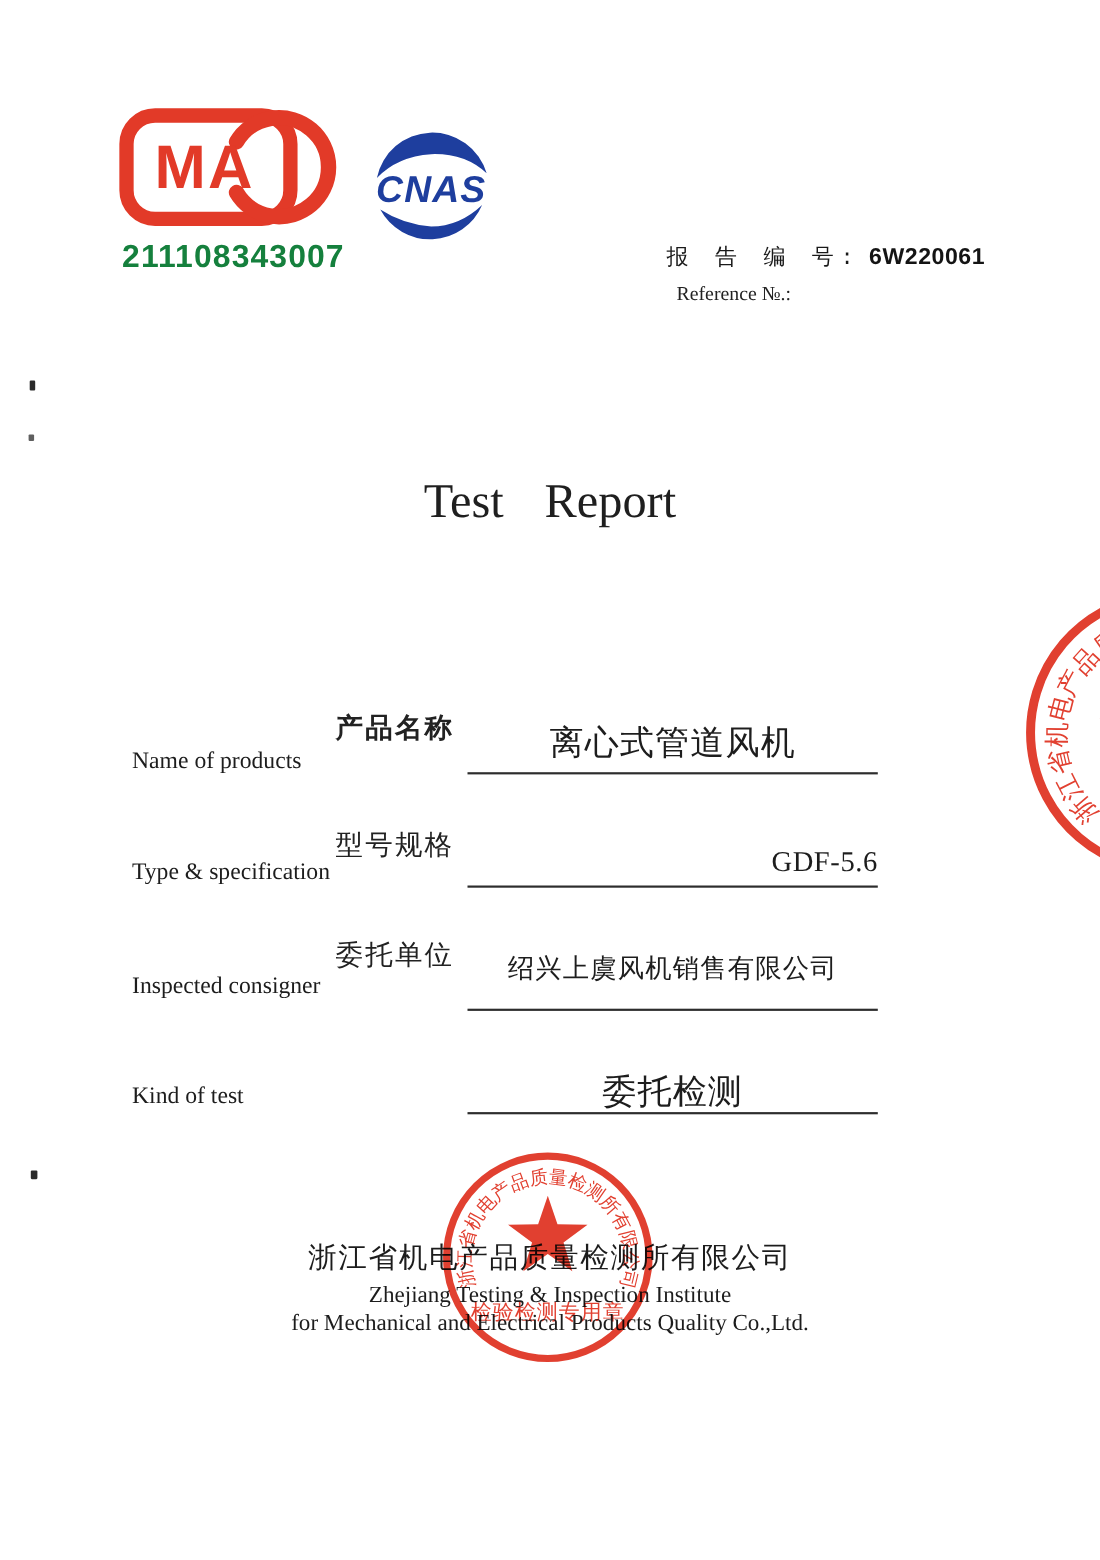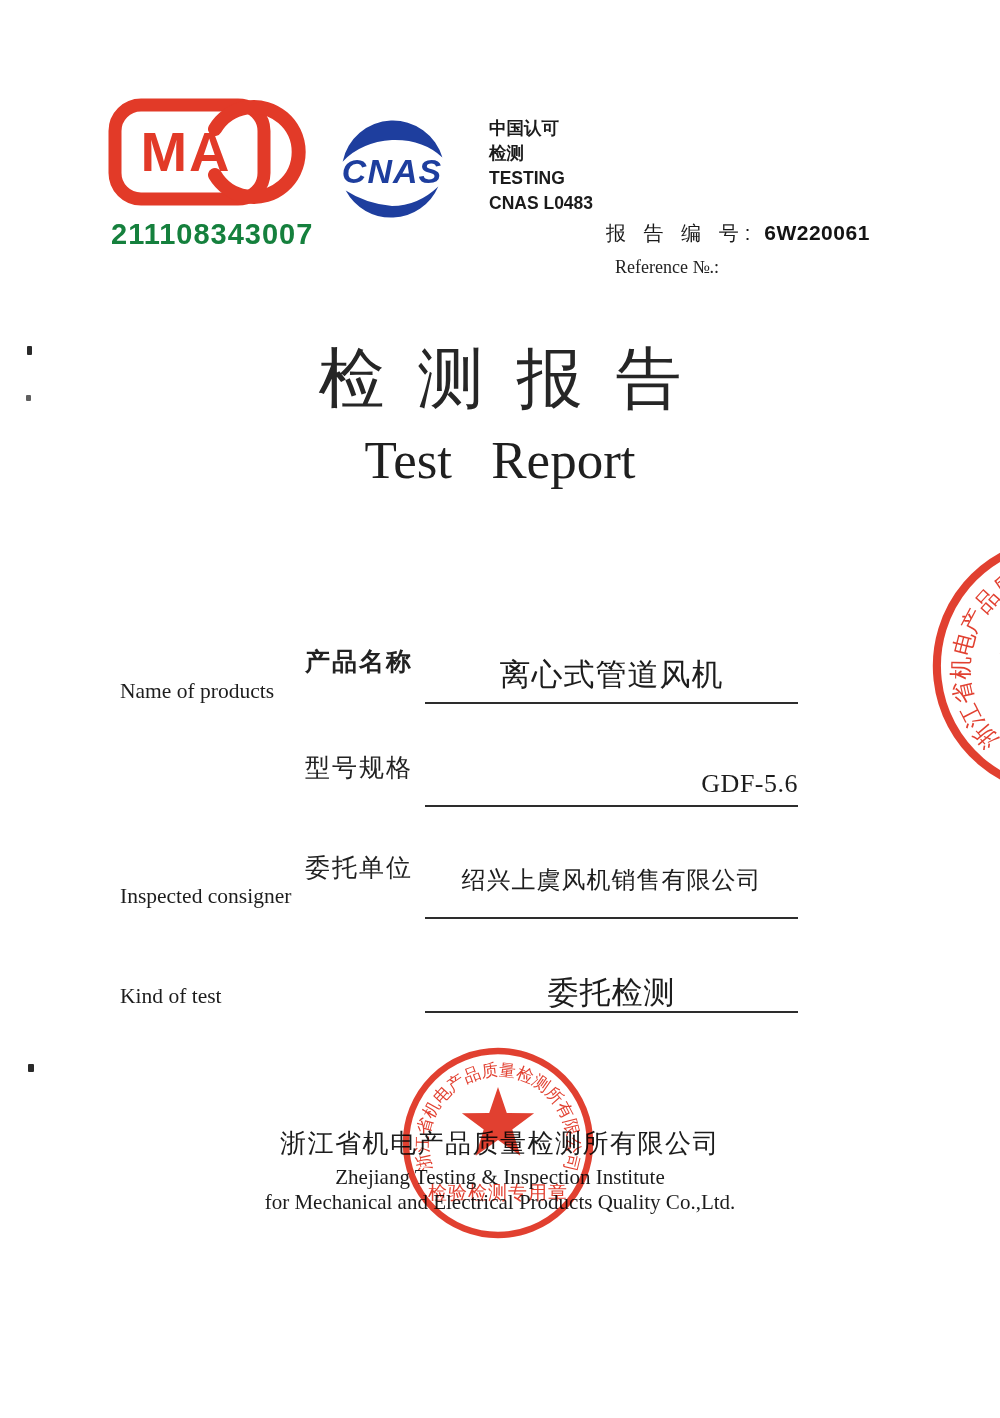--- a/index.html
+++ b/index.html
@@ -16,40 +16,40 @@
     font-family:"Liberation Sans", sans-serif;font-weight:bold;
     font-size:29px;color:#15803d;letter-spacing:1px;
   }
   .accred{
     position:absolute;left:489px;top:116px;
     font-family:"Liberation Sans", sans-serif;font-weight:bold;
     font-size:17.5px;line-height:25px;color:#1b1b1b;
   }
   .report-no{position:absolute;left:606px;top:220px;white-space:nowrap;}
   .report-no .lbl{
-    font-family:Liberation Sans, sans-serif;font-size:20px;
+    font-family:Liberation Mono, monospace;font-size:20px;
     letter-spacing:6px;color:#191919;
   }
   .report-no .val{
     font-family:"Liberation Sans", sans-serif;font-weight:bold;
     font-size:21px;color:#141414;letter-spacing:0.5px;margin-left:4px;
   }
   .reference{
     position:absolute;left:615px;top:257px;
     font-size:18px;color:#222;
   }
 
   
   .title-cn{
     position:absolute;left:0;top:334px;width:1000px;text-align:center;
     font-size:66px;letter-spacing:33px;text-indent:33px;color:#262626;
   }
   .title-en{
     position:absolute;left:0;top:430px;width:1000px;text-align:center;
-    font-size:53px;word-spacing:26px;color:#1f1f1f;
+    font-size:44px;word-spacing:26px;color:#1f1f1f;
   }
 
   
   .flabel-cn{
     position:absolute;left:150px;width:263px;text-align:right;
     font-size:25px;color:#222;letter-spacing:2px;
   }
   .flabel-en{
     position:absolute;left:120px;width:293px;
     font-size:21.5px;color:#1d1d1d;
@@ -92,42 +92,36 @@
     <text x="78" y="75" text-anchor="middle" font-family="Liberation Sans, sans-serif" font-weight="bold" font-size="56" fill="#e23a28" letter-spacing="2">MA</text>
   </svg>
   <div class="cma-num">211108343007</div>
 
   <svg class="abs" style="left:320px;top:118px;" width="144" height="108" viewBox="0 0 140 104">
     <path d="M 22 42 A 50 50 0 0 1 119 38 Q 100 20 70 21 Q 40 23 22 42 Z" fill="#1e3e9e"></path>
     <path d="M 25 70 A 50 50 0 0 0 115 66 Q 95 85 70 85 Q 45 83 25 70 Z" fill="#1e3e9e"></path>
     <text x="70" y="63" text-anchor="middle" font-family="Liberation Sans, sans-serif" font-style="italic" font-weight="bold" font-size="33" fill="#1e3e9e" letter-spacing="1">CNAS</text>
   </svg>
 
-  <div class="accred">
-    <div>中国认可</div>
-    <div>检测</div>
-    <div>TESTING</div>
-    <div>CNAS L0483</div>
-  </div>
 
   <div class="report-no">
     <span class="lbl">报 告 编 号:</span>
     <span class="val">6W220061</span>
   </div>
   <div class="reference">Reference №.:</div>
 
-  <div class="title-cn">检测报告</div>
   <div class="title-en">Test Report</div>
 
   <div class="flabel-cn" style="top:645px;font-weight:bold;">产品名称</div>
   <div class="flabel-en" style="top:679px;">Name of products</div>
   <div class="fvalue" style="top:654px;">离心式管道风机</div>
   <div class="fline" style="top:702px;"></div>
 
   <div class="flabel-cn" style="top:751px;">型号规格</div>
+  <div class="flabel-en" style="top:780px;">Type &amp; specification</div>
   <div class="fvalue latin" style="top:769px;">GDF-5.6</div>
   <div class="fline" style="top:805px;"></div>
 
   <div class="flabel-cn" style="top:851px;">委托单位</div>
   <div class="flabel-en" style="top:884px;">Inspected consigner</div>
   <div class="fvalue" style="top:864px;font-size:24px;">绍兴上虞风机销售有限公司</div>
   <div class="fline" style="top:917px;"></div>
 
   <div class="flabel-en" style="top:984px;">Kind of test</div>
   <div class="fvalue" style="top:972px;">委托检测</div>

